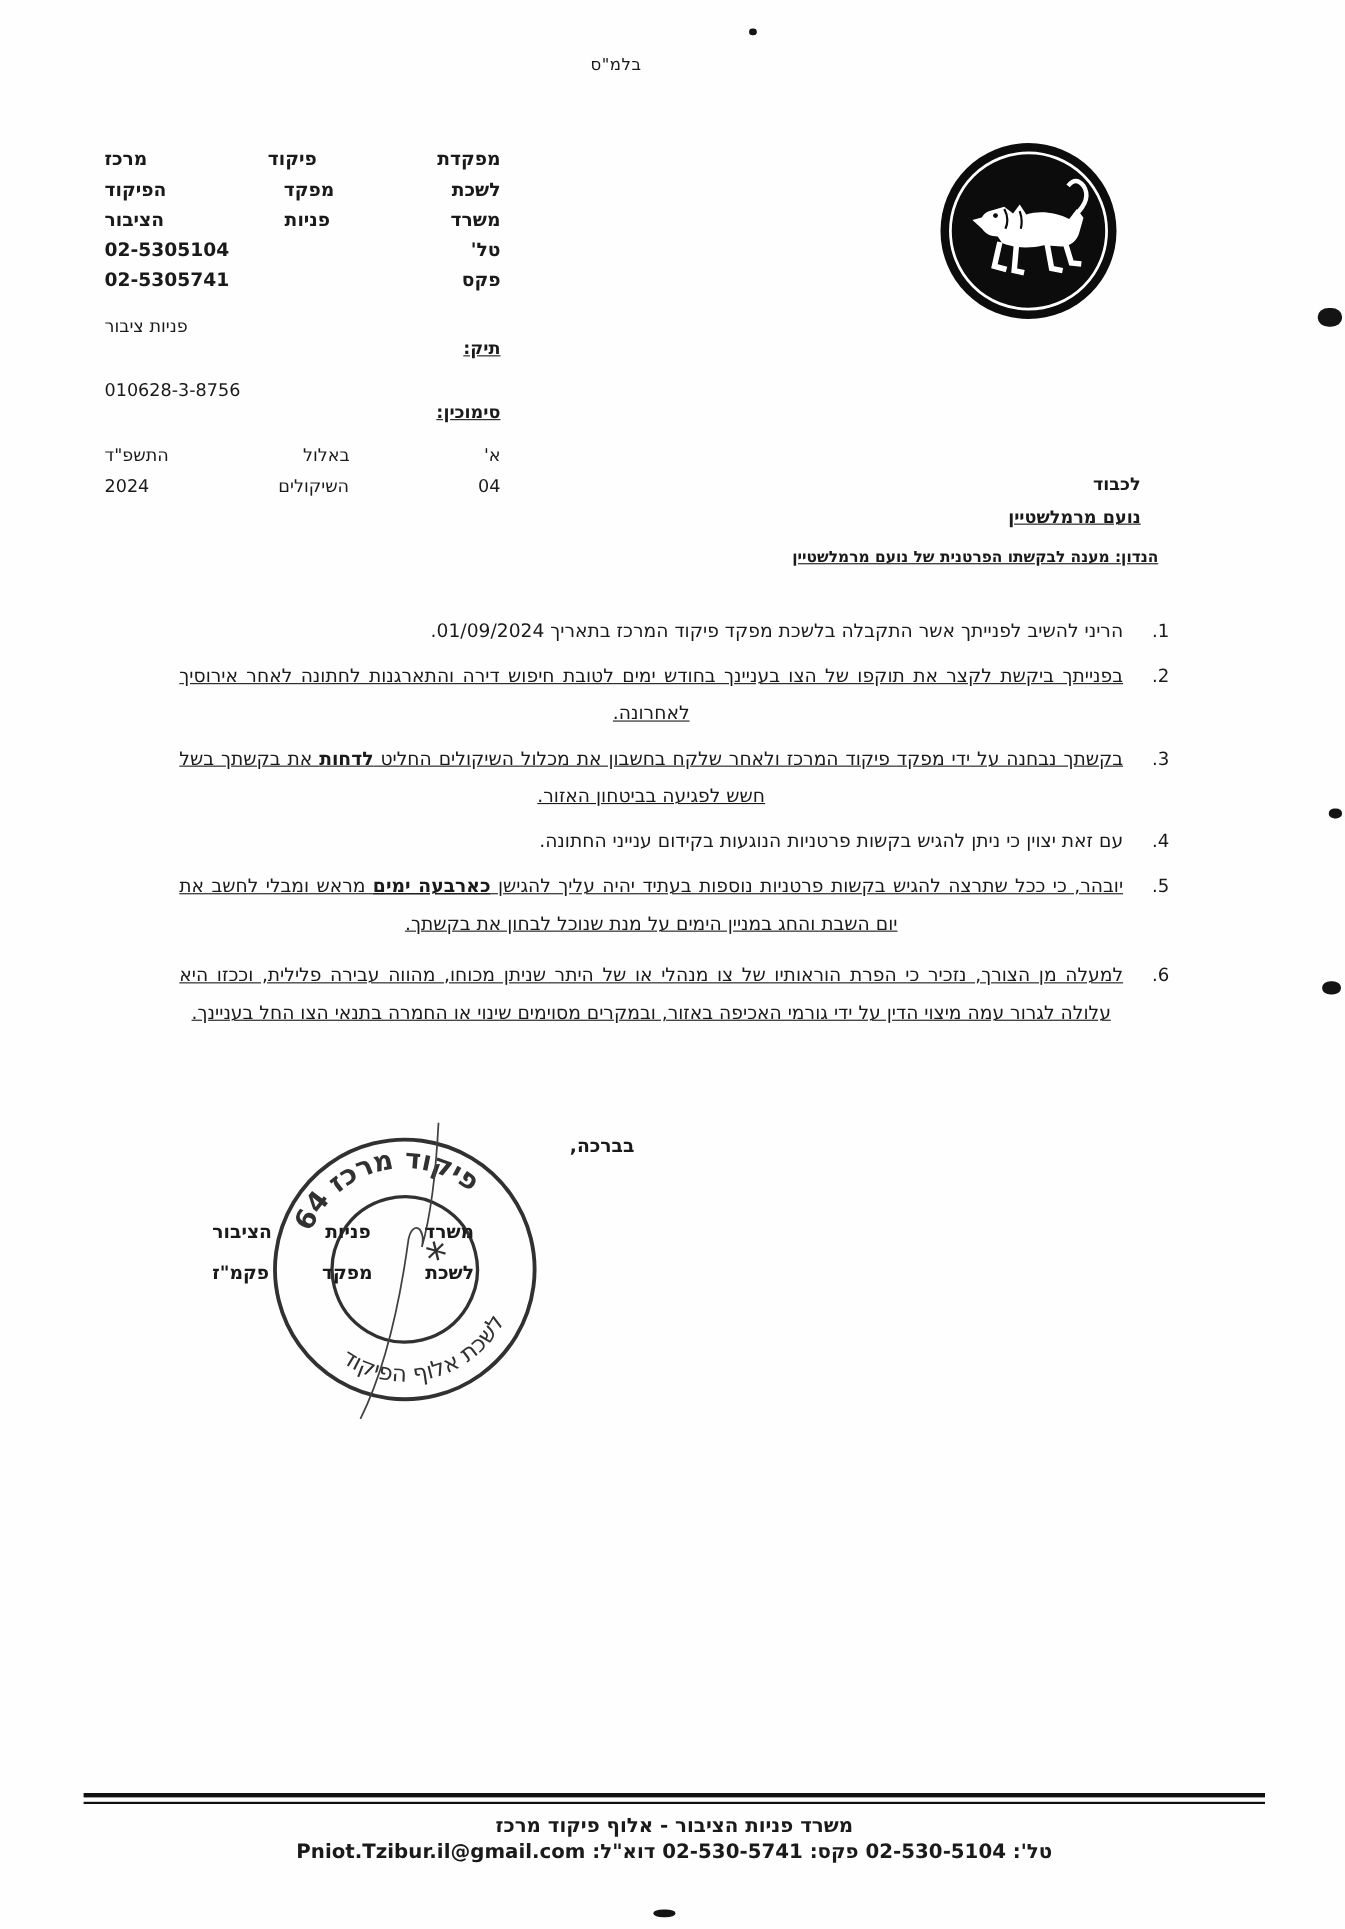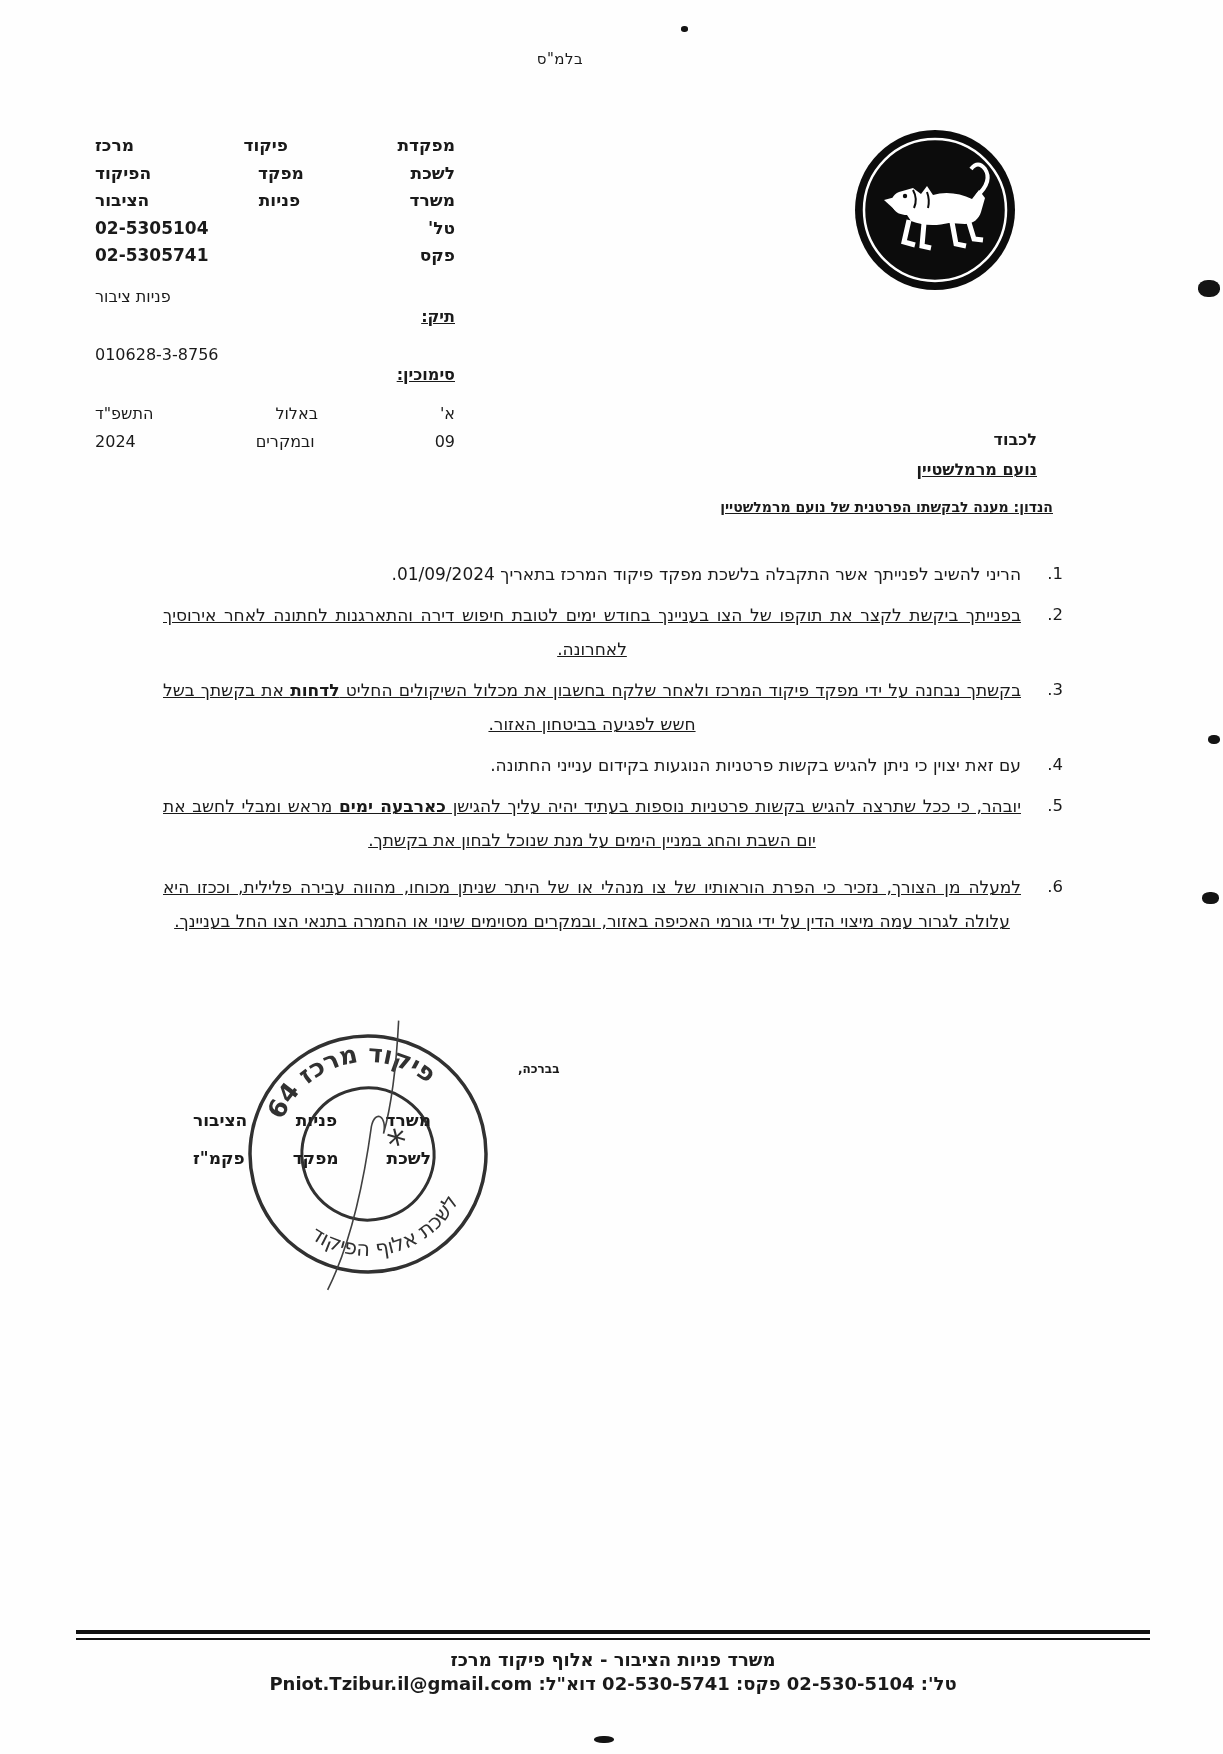--- a/index.html
+++ b/index.html
@@ -29,21 +29,21 @@
   
   .list{position:absolute;top:557px;right:160px;width:900px;direction:rtl;font-size:17px;}
   .li{display:flex;gap:14px;margin-bottom:7px;}
   .li:nth-child(6){margin-top:13px;}
   .num{flex:0 0 28px;font-size:16.5px;line-height:34px;}
   .itext{flex:1;line-height:34px;text-align:justify;}
   .itext.center-last{text-align-last:center;text-decoration:underline;}
   .seg-b{font-weight:bold;}
   .seg-u{text-decoration:underline;}
   
-  .closing{position:absolute;top:1062px;left:518px;direction:rtl;font-weight:bold;font-size:12px;}
+  .closing{position:absolute;top:1032px;left:518px;direction:rtl;font-weight:bold;font-size:17px;}
   .sig{position:absolute;top:1108px;left:193px;width:238px;direction:rtl;}
   .sig .wrow{font-weight:bold;font-size:17px;line-height:24px;margin-bottom:14px;}
   
   .stamp{position:absolute;top:1026px;left:240px;width:256px;height:256px;
         transform:rotate(-14deg);opacity:.93;}
   
   .footer{position:absolute;left:76px;top:1630px;width:1074px;text-align:center;direction:rtl;}
   .frule1{height:4px;background:#101010;}
   .frule2{height:2px;background:#101010;margin-top:4px;}
   .fline1{font-weight:bold;font-size:18px;margin-top:9px;text-align:center;}
@@ -97,22 +97,22 @@
       <span class="lbl">סימוכין:</span>
       <span class="val">010628-3-8756</span>
     </div>
     <div id="date-rows">
         <div class="wrow">
           <span>א'</span>
           <span>באלול</span>
           <span>התשפ"ד</span>
         </div>
         <div class="wrow">
-          <span>09</span>
-          <span>ובמקרים</span>
+          <span>04</span>
+          <span>השיקולים</span>
           <span>2024</span>
         </div>
       </div>
   </div>
 
   <div class="logo">
     <svg viewBox="0 0 164 164" width="164" height="164">
       <circle cx="82" cy="82" r="80" fill="#0c0c0c"></circle>
       <circle cx="82" cy="82" r="71" fill="none" stroke="#ffffff" stroke-width="2.5"></circle>
 

